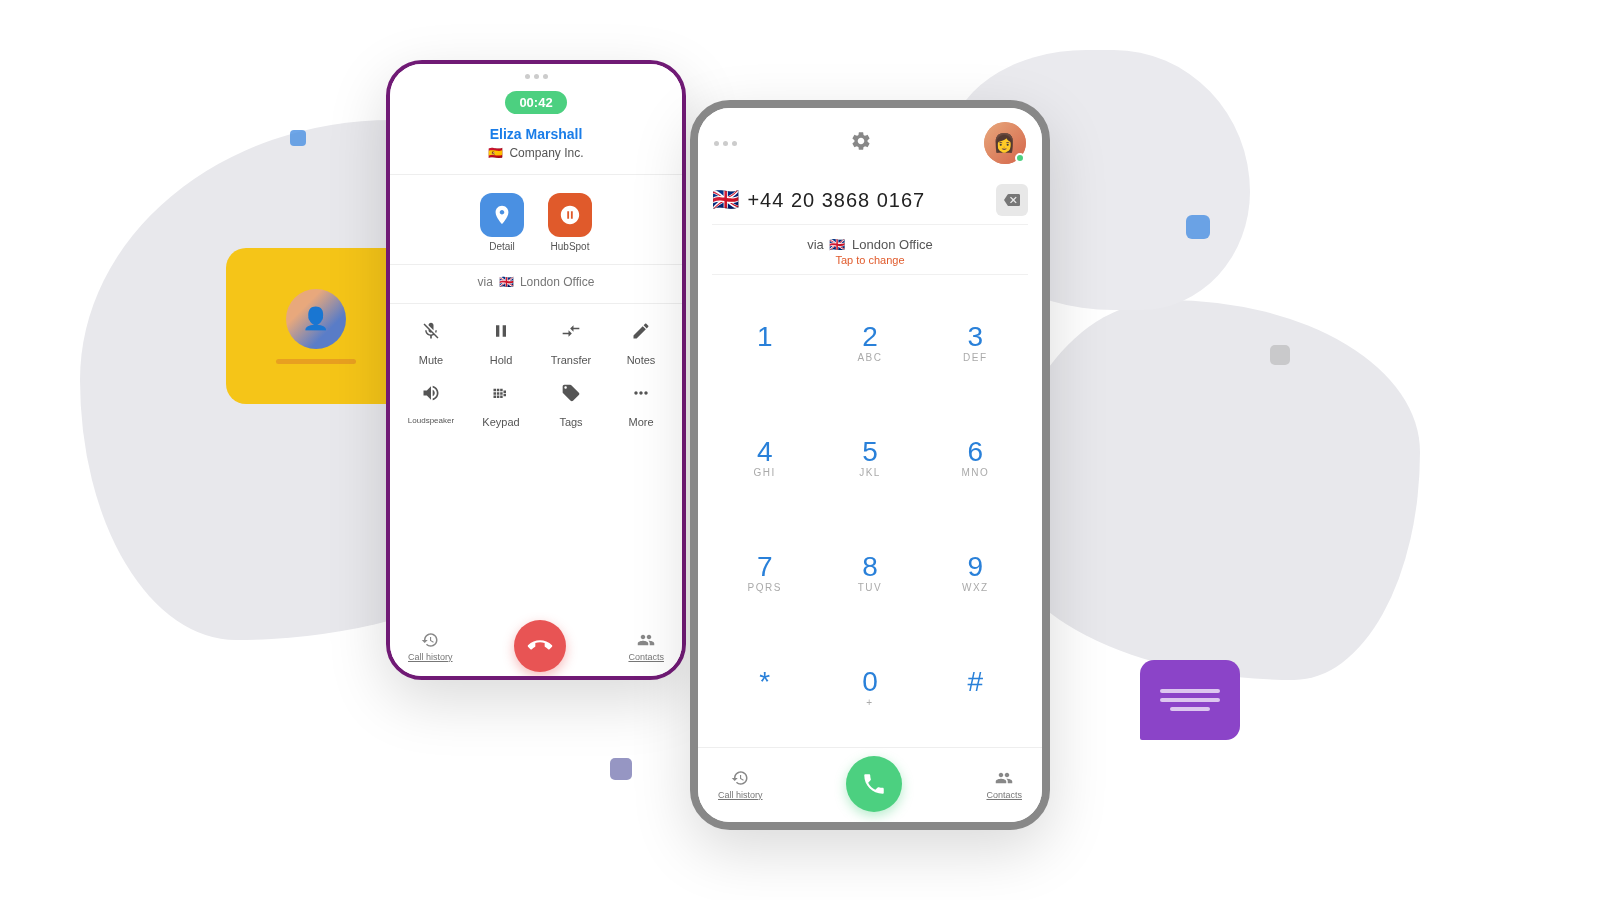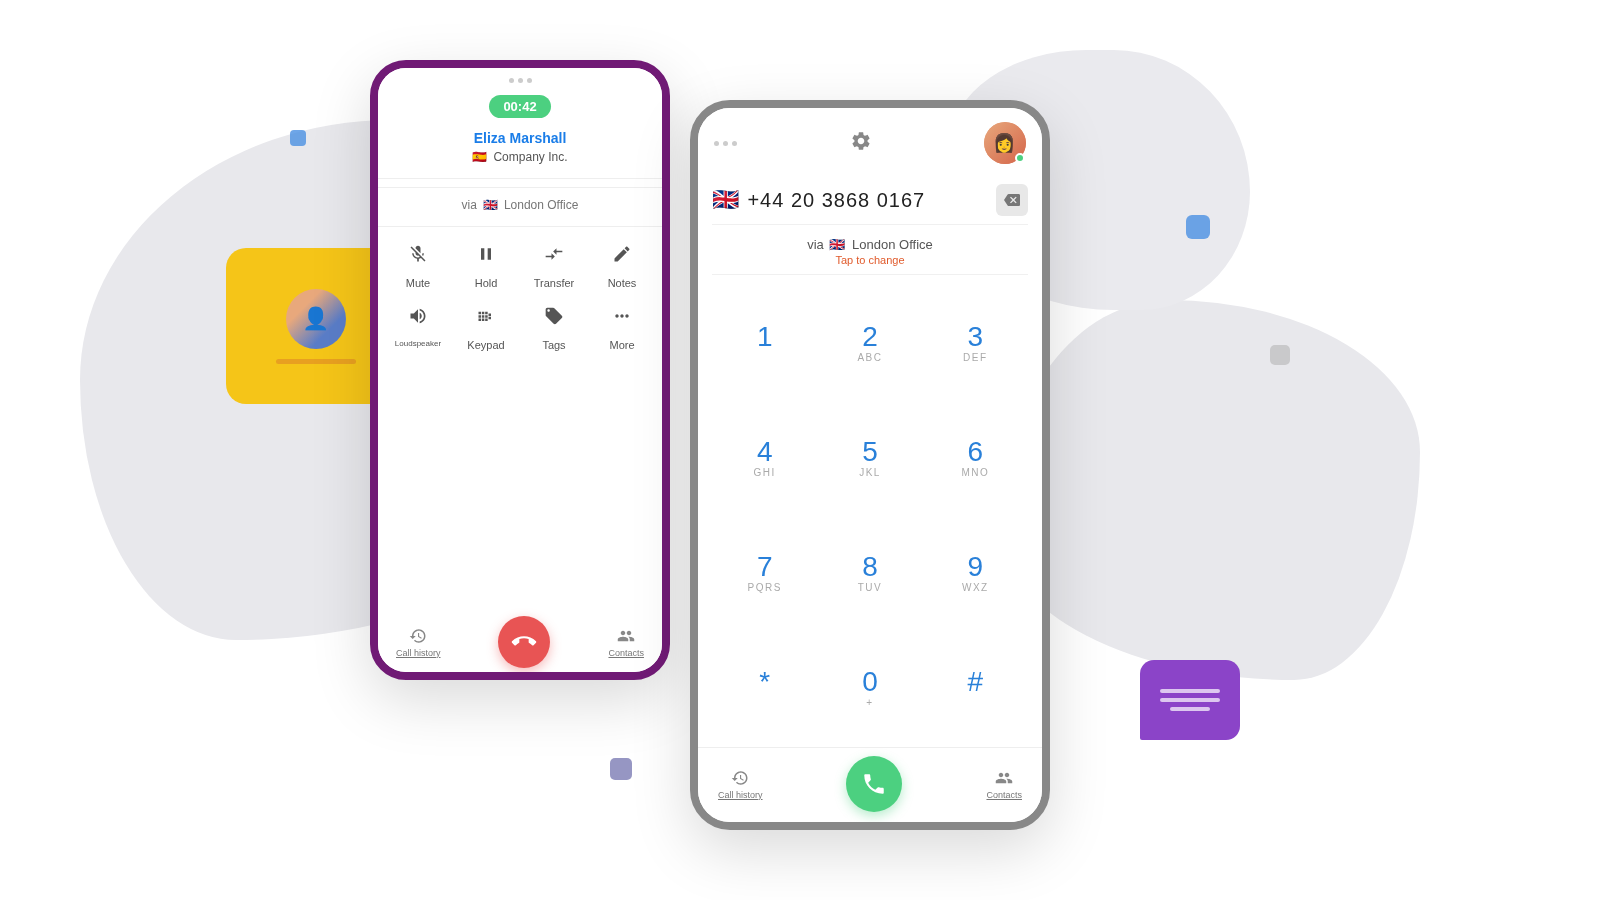--- a/index.html
+++ b/index.html
@@ -53,23 +53,23 @@
       box-shadow: 0 20px 60px rgba(0,0,0,0.15);
       z-index: 5;
       overflow: hidden;
     }
 
     
     .phone-left {
       width: 300px;
       height: 620px;
       top: 60px;
-      left: 370px;
+      left: 386px;
       border-radius: 36px;
-      border: 8px solid #701a75;
+      border: 4px solid #701a75;
     }
 
     
     .phone-right {
       width: 360px;
       height: 730px;
       top: 100px;
       left: 690px;
       border-radius: 40px;
       border: 8px solid #888;
@@ -490,20 +490,38 @@
 
     <div class="caller-name">Eliza Marshall</div>
 
     <div class="caller-company">
       <span>🇪🇸</span>
       <span>Company Inc.</span>
     </div>
 
     <div class="divider-line"></div>
 
+    <div class="action-icons-row">
+      <div class="action-icon-item">
+        <div class="icon-circle blue">
+          <svg width="22" height="22" viewBox="0 0 24 24" fill="white">
+              <path d="M12 2C8.13 2 5 5.13 5 9c0 5.25 7 13 7 13s7-7.75 7-13c0-3.87-3.13-7-7-7zm0 9.5c-1.38 0-2.5-1.12-2.5-2.5S10.62 6.5 12 6.5s2.5 1.12 2.5 2.5S13.38 11.5 12 11.5z"></path>
+            </svg>
+        </div>
+        <span class="action-label">Detail</span>
+      </div>
+      <div class="action-icon-item">
+        <div class="icon-circle orange">
+          <svg width="22" height="22" viewBox="0 0 24 24" fill="white">
+              <path d="M12 2C6.48 2 2 6.48 2 12s4.48 10 10 10 10-4.48 10-10S17.52 2 12 2zm-1 14H9V8h2v8zm4 0h-2V8h2v8z"></path>
+            </svg>
+        </div>
+        <span class="action-label">HubSpot</span>
+      </div>
+    </div>
 
     <div class="divider-line"></div>
 
     <div class="via-row">
       <span>via</span>
       <span>🇬🇧</span>
       <span>London Office</span>
     </div>
 
     <div class="divider-line"></div>

